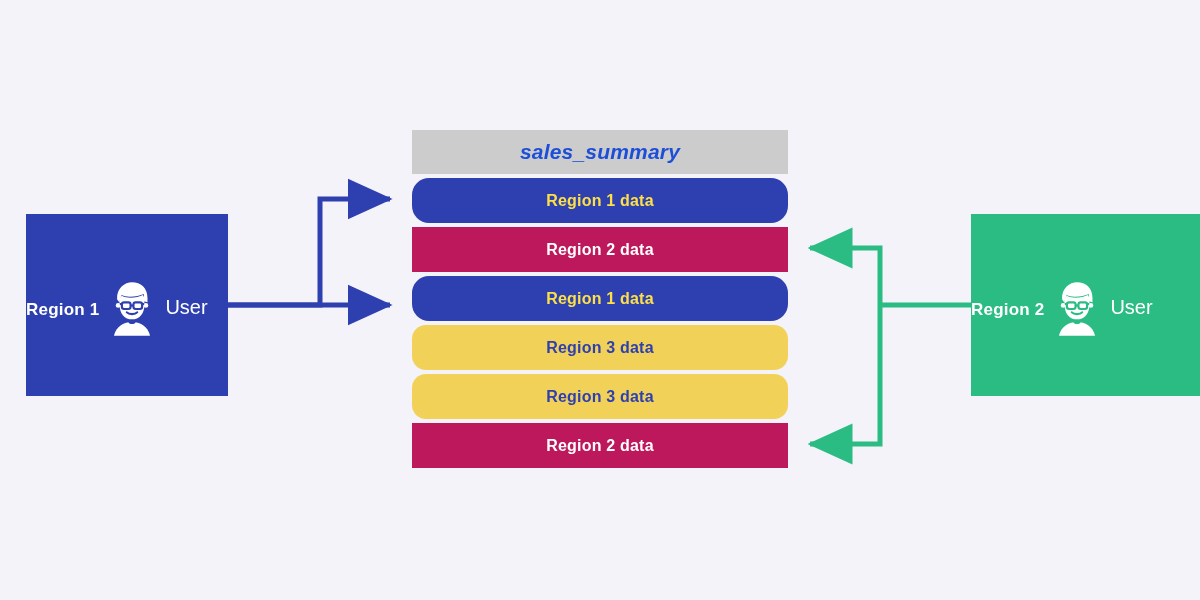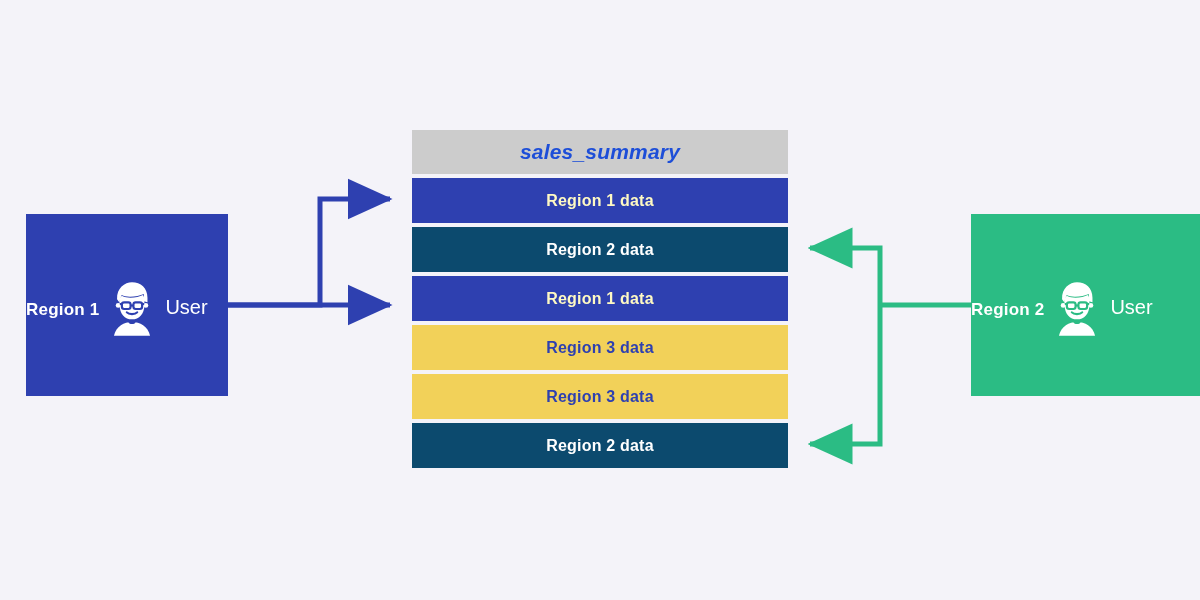--- a/index.html
+++ b/index.html
@@ -87,23 +87,23 @@
     height: 45px;
     display: flex;
     align-items: center;
     justify-content: center;
     margin-bottom: 4px;
     font-size: 16px;
     font-weight: bold;
     letter-spacing: 0.2px;
   }
   .table-row:last-child { margin-bottom: 0; }
-  .row-blue   { background: #2e40b0; color: #fef9c3; }
-  .row-green  { background: #0c4a6e; color: #ffffff; }
-  .row-yellow { background: #f2d159; color: #2e40b0; }
+  .row-blue   { background: #2e40b0; color: #fde047; border-radius: 17px; }
+  .row-green  { background: #be185d; color: #ffffff; }
+  .row-yellow { background: #f2d159; color: #2e40b0; border-radius: 14px; }
 </style>
 </head>
 <body>
 
 <div id="diagram">
 
   <svg class="connectors" viewBox="0 0 1200 600" width="1200" height="600">
     <defs>
       <marker id="arrow-blue" markerWidth="9" markerHeight="9" refX="8.5" refY="4.5" orient="auto" markerUnits="strokeWidth">
         <path d="M0,0.4 L9,4.5 L0,8.6 Z" fill="#2e40b0"></path>

